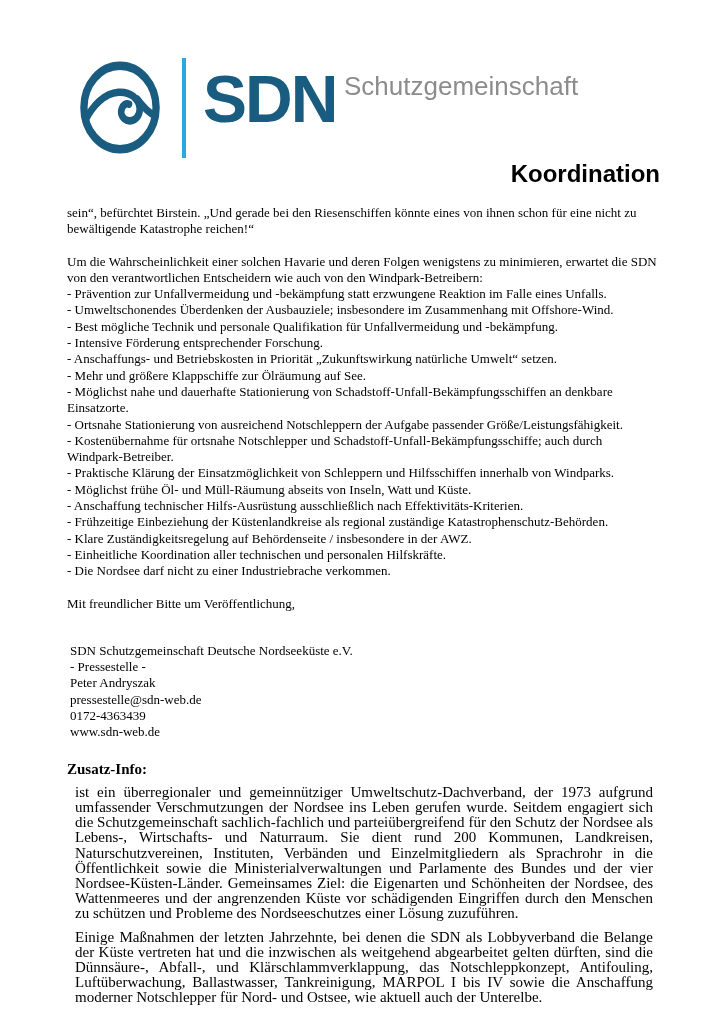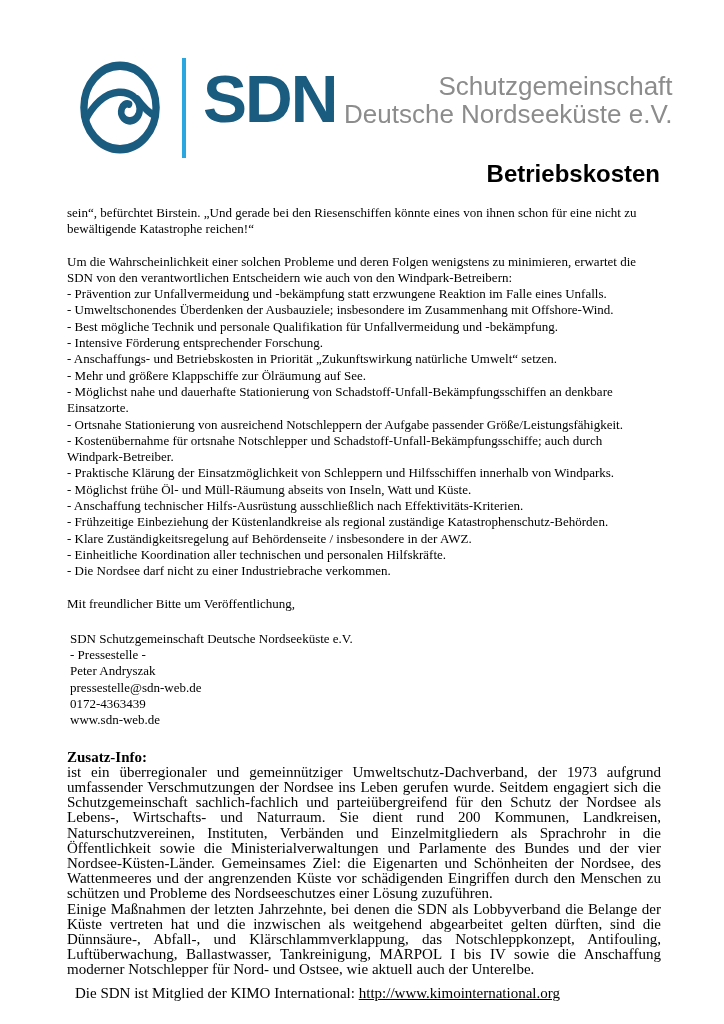--- a/index.html
+++ b/index.html
@@ -74,27 +74,27 @@
     position: absolute;
     left: 67px;
     top: 189px;
     width: 594px;
     font-size: 13px;
     line-height: 16.3px;
   }
   .intro-para   { margin: 16px 0 16px 0; }
   .demands-intro{ margin: 0; }
   .demands-list { margin: 0; white-space: pre-line; }
-  .closing-line { margin: 16px 0 19px 0; }
+  .closing-line { margin: 16px 0 31px 0; }
   .contact-block{ margin: 3px; white-space: pre-line; }
 
   
   .zusatz { margin-top: 21px; font-size: 15px; line-height: 15.2px; }
   .z-head { font-weight: bold; }
-  .z-para { text-align: justify; hyphens: auto; margin: 0; }
+  .z-para { text-align: justify; hyphens: auto; margin: 8px; }
   .kimo-line { margin: 8px; }
   .kimo-link { color: #000000; text-decoration: underline; cursor: pointer; }
   .website-line { margin: 0; }
 </style>
 </head>
 <body>
 
 <div class="page">
 
   <div class="logo-icon-wrap">
@@ -104,30 +104,29 @@
       <path d="M 71,41 C 78,49 85,56 92,58" fill="none" stroke="currentColor" stroke-width="8" stroke-linecap="round"></path>
     </svg>
   </div>
 
   <div class="logo-divider"></div>
 
   <div class="logo-acronym">SDN</div>
 
   <div class="logo-org">
     <div>Schutzgemeinschaft</div>
-    <div>Deutsche Nordseeküste e.V.</div>
   </div>
 
-  <div class="press-title">Betriebskosten</div>
+  <div class="press-title">Koordination</div>
 
   <div class="content">
 
     <p class="intro-para">sein“, befürchtet Birstein. „Und gerade bei den Riesenschiffen könnte eines von ihnen schon für eine nicht zu bewältigende Katastrophe reichen!“</p>
 
-    <div class="demands-intro">Um die Wahrscheinlichkeit einer solchen Probleme und deren Folgen wenigstens zu minimieren, erwartet die SDN von den verantwortlichen Entscheidern wie auch von den Windpark-Betreibern:</div>
+    <div class="demands-intro">Um die Wahrscheinlichkeit einer solchen Havarie und deren Folgen wenigstens zu minimieren, erwartet die SDN von den verantwortlichen Entscheidern wie auch von den Windpark-Betreibern:</div>
 
     <div class="demands-list">- Prävention zur Unfallvermeidung und -bekämpfung statt erzwungene Reaktion im Falle eines Unfalls.
 - Umweltschonendes Überdenken der Ausbauziele; insbesondere im Zusammenhang mit Offshore-Wind.
 - Best mögliche Technik und personale Qualifikation für Unfallvermeidung und -bekämpfung.
 - Intensive Förderung entsprechender Forschung.
 - Anschaffungs- und Betriebskosten in Priorität „Zukunftswirkung natürliche Umwelt“ setzen.
 - Mehr und größere Klappschiffe zur Ölräumung auf See.
 - Möglichst nahe und dauerhafte Stationierung von Schadstoff-Unfall-Bekämpfungsschiffen an denkbare Einsatzorte.
 - Ortsnahe Stationierung von ausreichend Notschleppern der Aufgabe passender Größe/Leistungsfähigkeit.
 - Kostenübernahme für ortsnahe Notschlepper und Schadstoff-Unfall-Bekämpfungsschiffe; auch durch Windpark-Betreiber.

